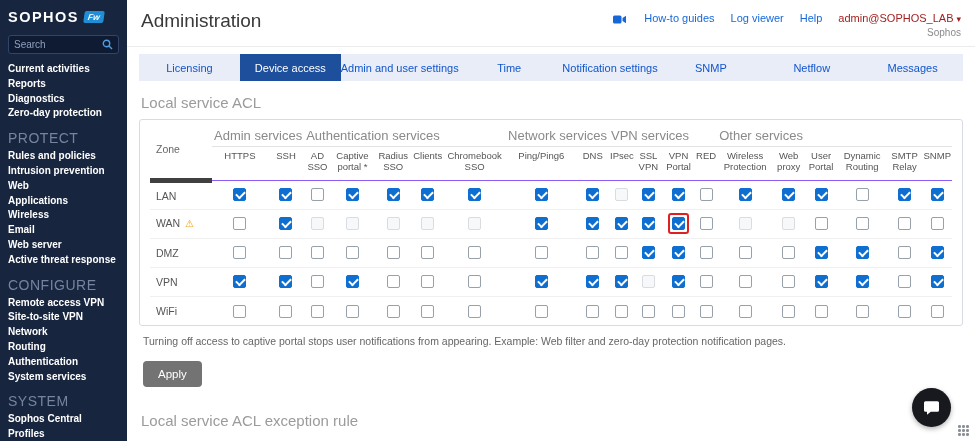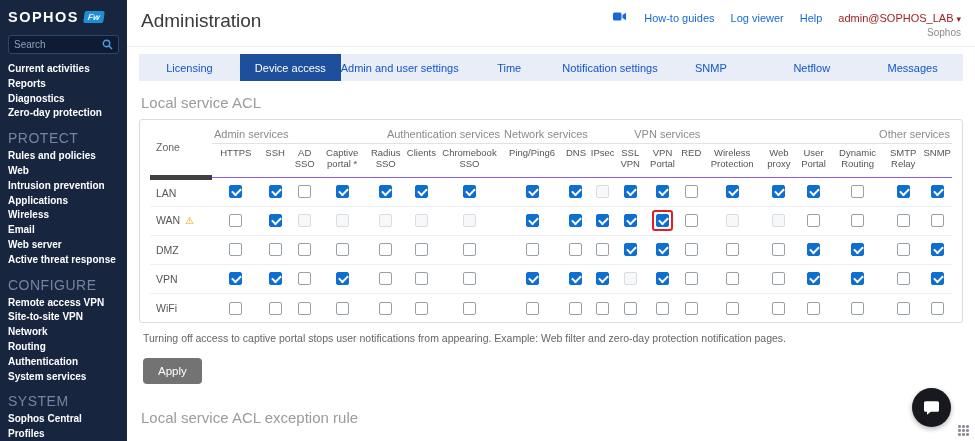--- a/index.html
+++ b/index.html
@@ -24,40 +24,40 @@
               padding:2px 8px; cursor:pointer; white-space:nowrap; overflow:hidden; }
   .nav-item.active { background:#0a78d6; }
 
   
   .main { flex:1; display:flex; flex-direction:column; background:#fff; overflow:hidden; }
   .topbar { display:flex; justify-content:space-between; align-items:flex-start;
             padding:10px 14px 8px; border-bottom:1px solid #ececec; }
   .page-title { font-size:19px; color:#3a3a3a; font-weight:400; }
   .top-right { text-align:right; padding-top:2px; }
   .top-links { display:flex; gap:16px; align-items:center; font-size:11px; justify-content:flex-end; }
-  .link { color:#1668d9; cursor:pointer; display:inline-flex; align-items:flex-start; gap:18px; }
+  .link { color:#1668d9; cursor:pointer; display:inline-flex; align-items:flex-end; gap:18px; }
   .account { color:#a11f1f; cursor:pointer; font-size:11px; }
   .caret::after { content:"▾"; margin-left:3px; font-size:9px; }
   .subtext { color:#8a8a8a; font-size:10px; margin-top:3px; }
 
   .tabbar { margin:7px 12px 0; background:#e9edf8; display:flex; height:27px; }
   .tab { flex:1; display:flex; align-items:center; justify-content:center;
          font-size:11px; color:#1155cc; cursor:pointer; white-space:nowrap; }
   .tab.active { background:#1d4f9c; color:#fff; }
 
   .content { padding:0 12px; flex:1; }
   .section-title { color:#9b9b9b; font-size:15px; font-weight:400; margin:13px 0 8px 2px; }
 
   
   .table-card { border:1px solid #d8dce2; border-radius:3px; background:#fff; padding:0 10px; }
   table { border-collapse:collapse; width:100%; table-layout:auto; }
   th { font-weight:400; }
   .zone-h { text-align:left; vertical-align:middle; color:#666; font-size:10.5px;
             width:62px; padding-left:6px; border-bottom:5px solid #404040; }
-  .group-h { color:#8a8a8a; font-size:11px; text-align:right; padding:8px 2px 3px;
+  .group-h { color:#8a8a8a; font-size:13px; text-align:left; padding:8px 2px 3px;
              border-bottom:1px solid #e2e2e2; white-space:nowrap; }
   .col-h { color:#555; font-size:9.5px; text-align:center; padding:4px 1px 7px;
            line-height:1.15; border-bottom:1px solid #8b5cf6; vertical-align:top; }
   tbody td { height:29px; text-align:center; padding:0 1px; line-height:0; }
   tbody tr + tr td { border-top:1px solid #f0f0f0; }
   .zone-cell { text-align:left; color:#555; font-size:10.5px; padding-left:6px;
                line-height:1; white-space:nowrap; }
   .warn { color:#f0a818; margin-left:5px; font-size:10px; }
 
   .cb { width:13px; height:13px; border-radius:2px; display:inline-block; position:relative;
@@ -103,22 +103,22 @@
         </svg>
       </span>
     </div>
     <nav>
         <div class="nav-item">Current activities</div>
         <div class="nav-item">Reports</div>
         <div class="nav-item">Diagnostics</div>
         <div class="nav-item">Zero-day protection</div>
         <div class="nav-header">PROTECT</div>
         <div class="nav-item">Rules and policies</div>
+        <div class="nav-item">Intrusion prevention</div>
         <div class="nav-item">Web</div>
-        <div class="nav-item">Intrusion prevention</div>
         <div class="nav-item">Applications</div>
         <div class="nav-item">Wireless</div>
         <div class="nav-item">Email</div>
         <div class="nav-item">Web server</div>
         <div class="nav-item">Active threat response</div>
         <div class="nav-header">CONFIGURE</div>
         <div class="nav-item">Remote access VPN</div>
         <div class="nav-item">Site-to-site VPN</div>
         <div class="nav-item">Network</div>
         <div class="nav-item">Routing</div>

